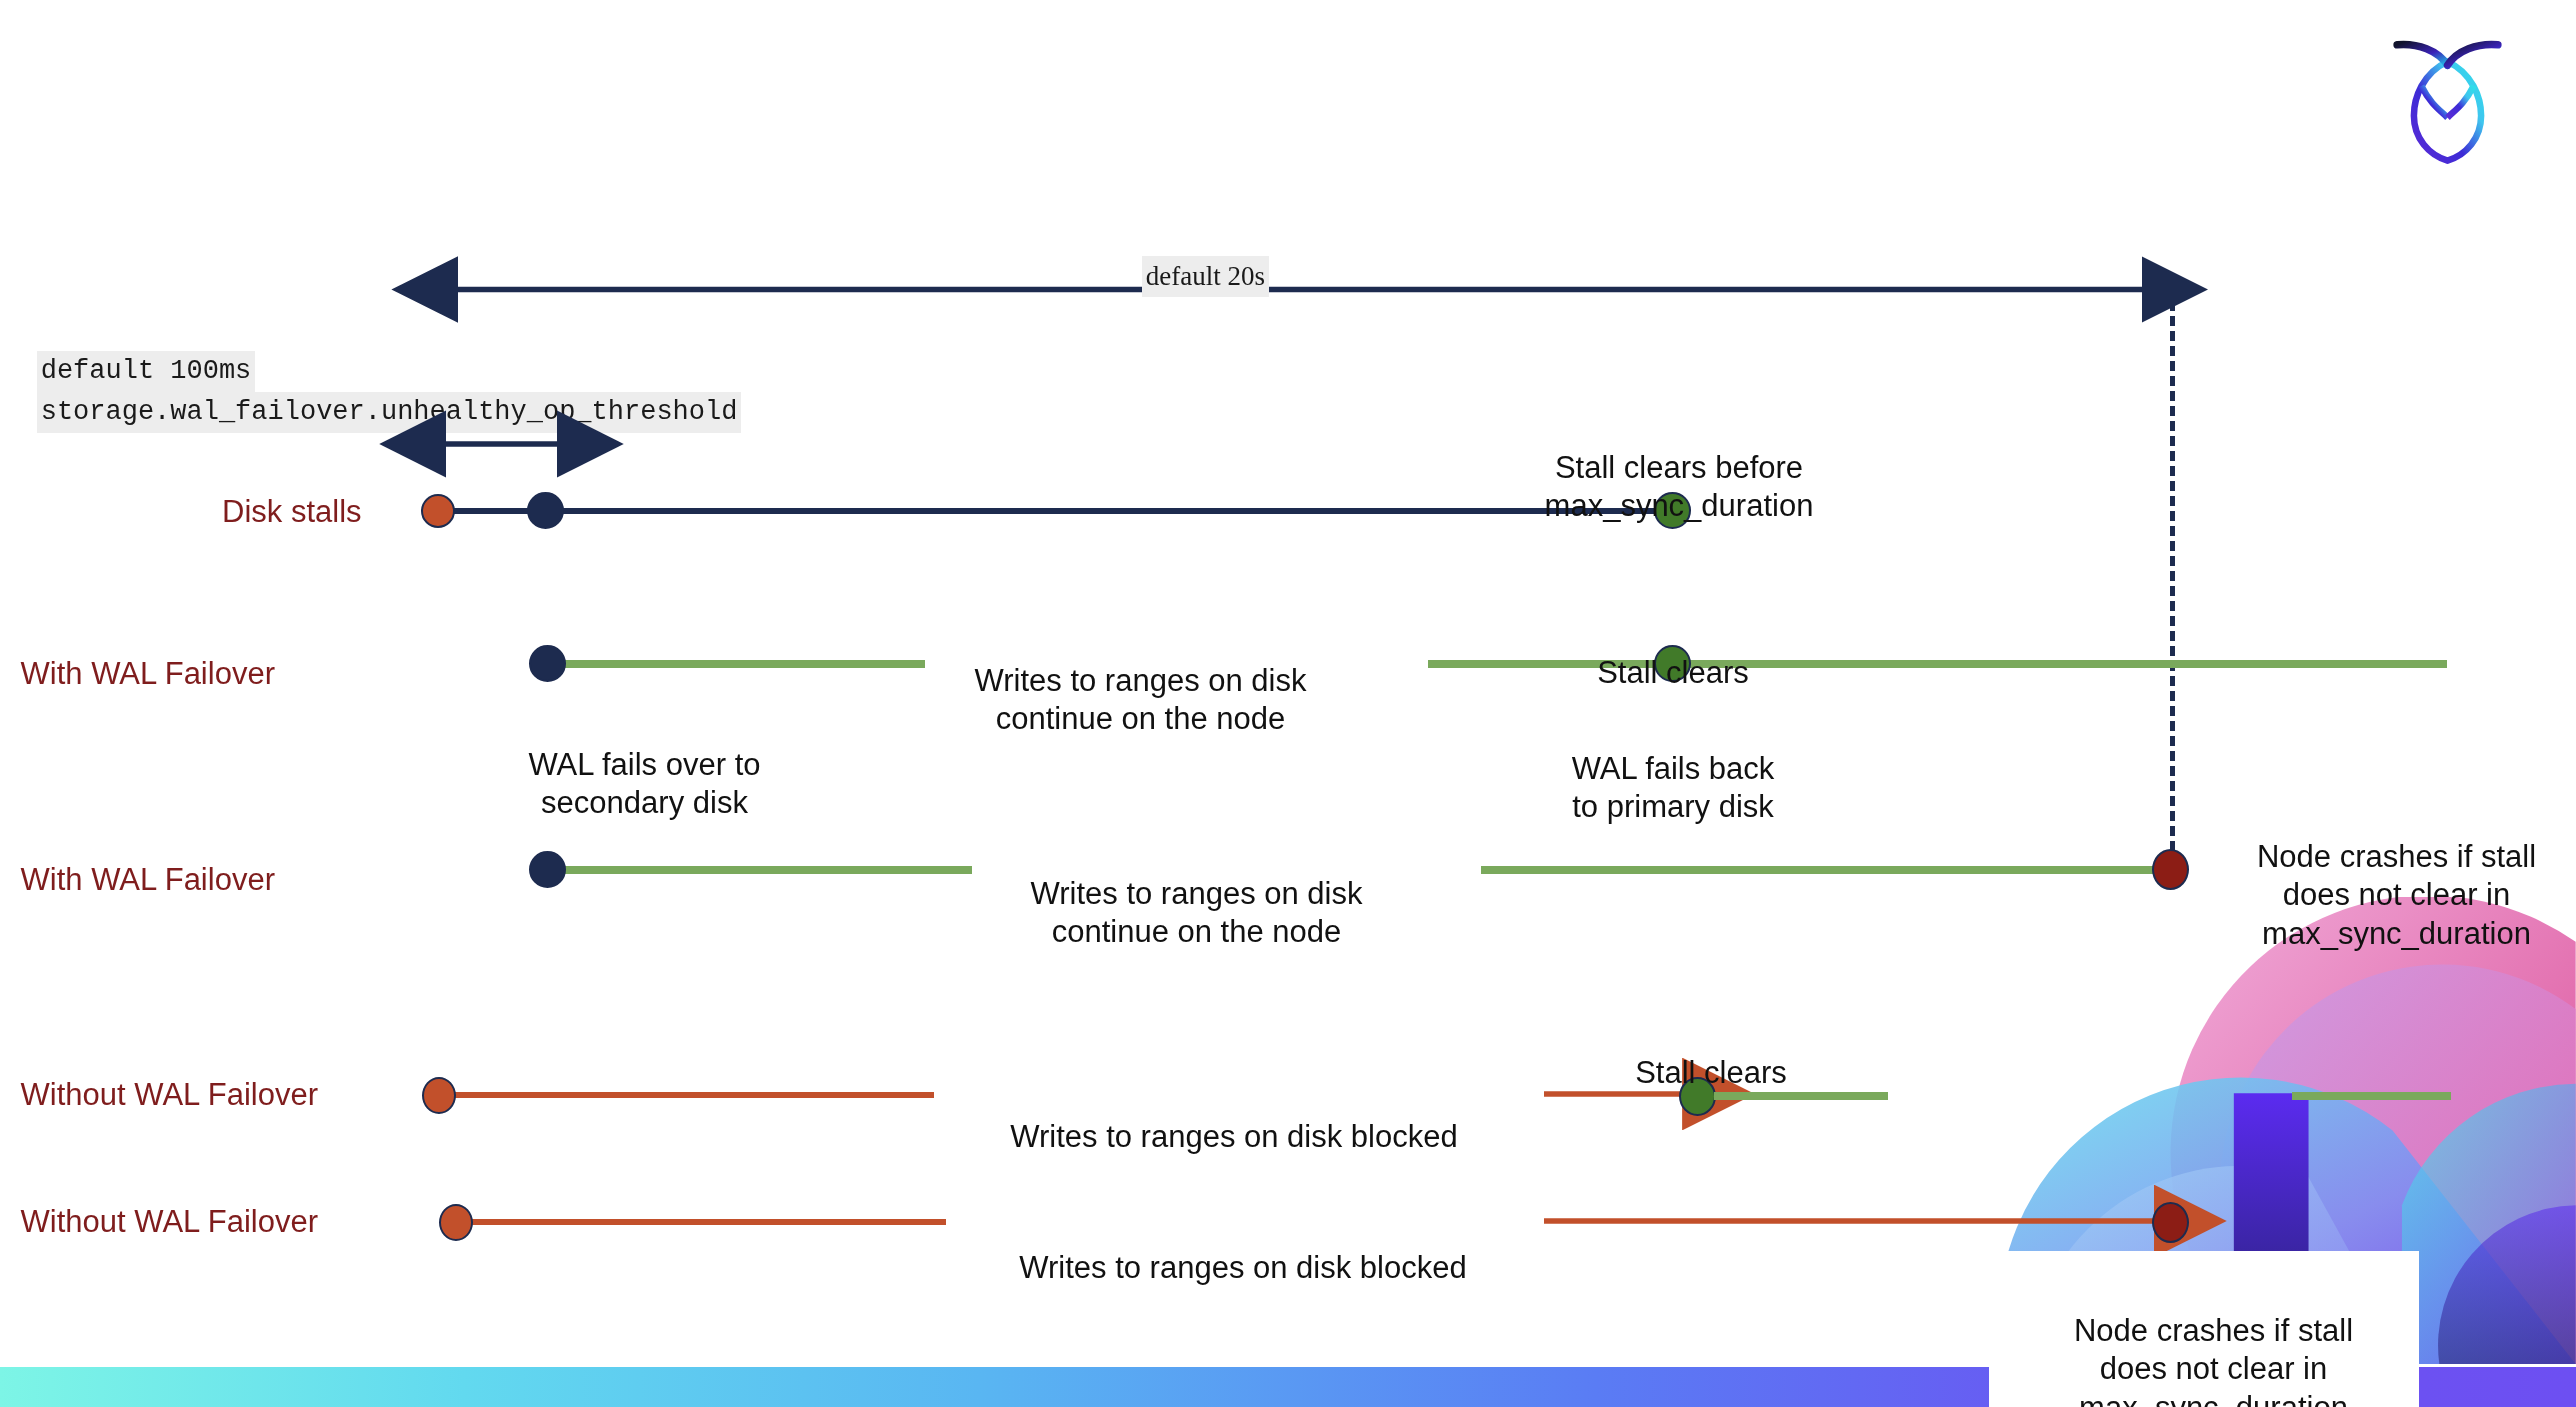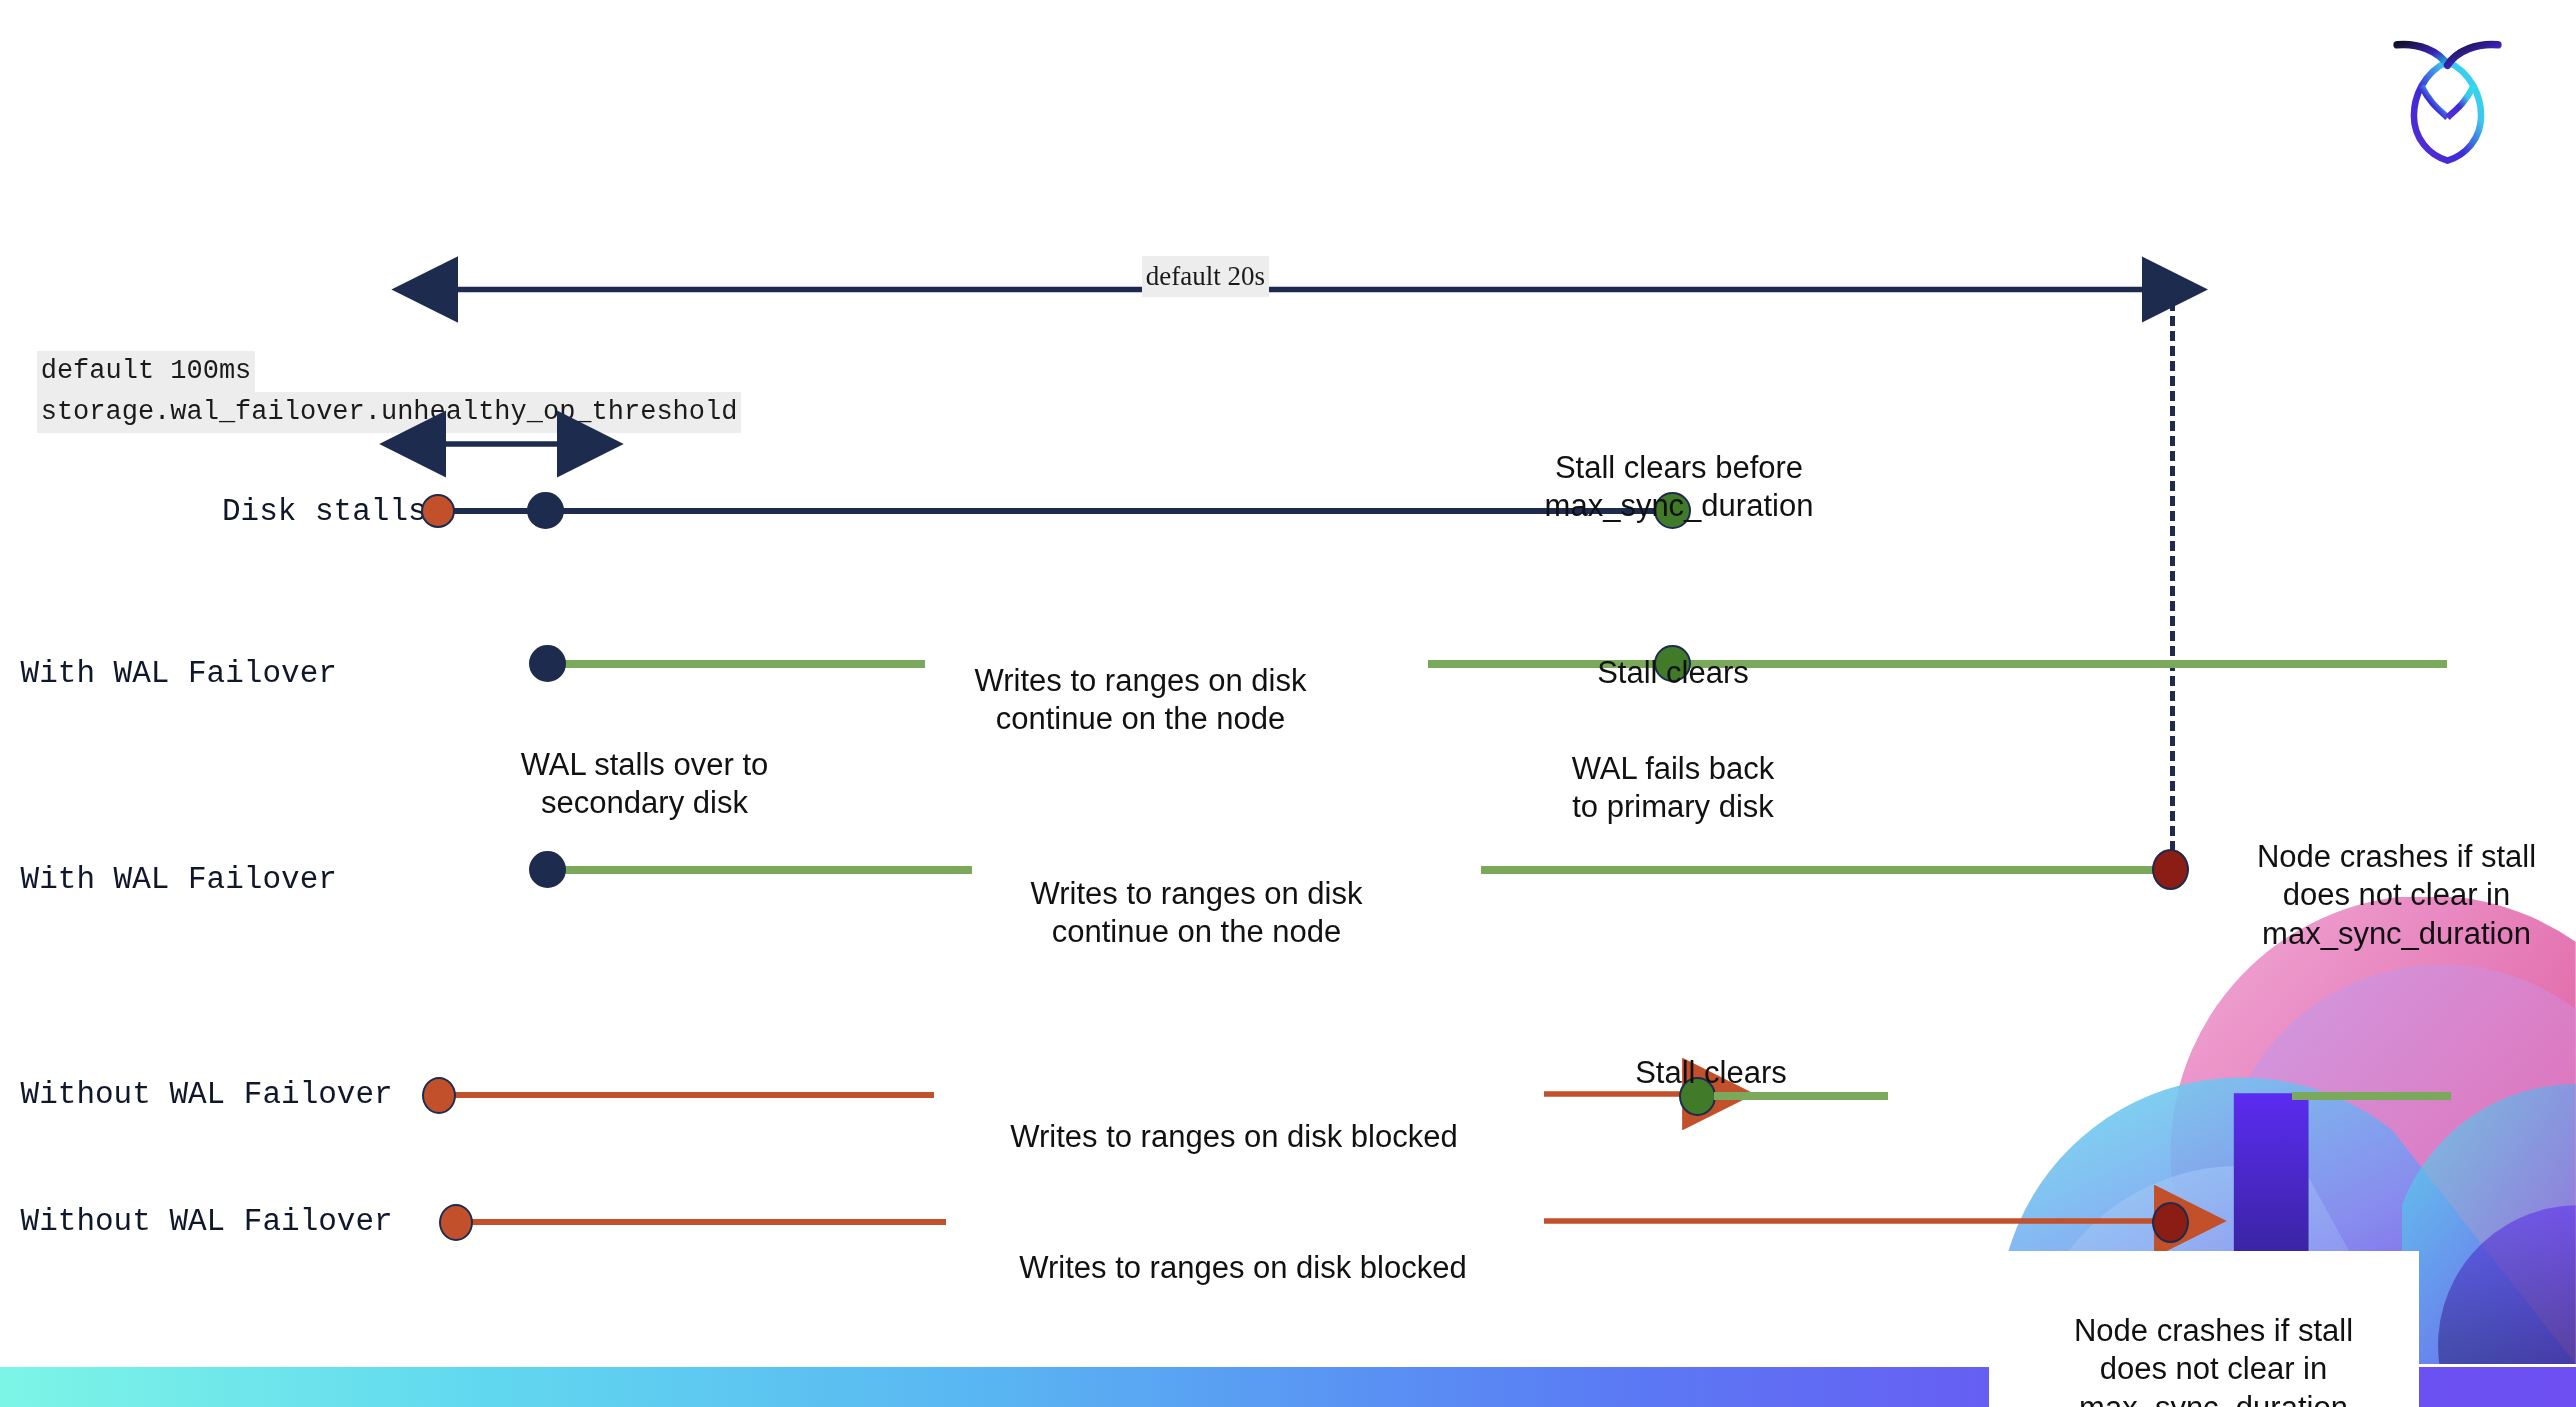--- a/index.html
+++ b/index.html
@@ -23,21 +23,21 @@
 
   
   #deco-art{position:absolute;left:2000px;top:897px;width:576px;height:467px;overflow:hidden;pointer-events:none;}
   #bottom-bar{position:absolute;left:0;bottom:0;width:2576px;height:41px;
     background:linear-gradient(90deg,#7df5e6 0%,#62d9ef 18%,#59b6f2 38%,#5a7cf4 62%,#6a55f2 82%,#6d4ff2 100%);}
 
   
   .txt{position:absolute;font-size:31px;line-height:1.24;color:#111111;white-space:pre-line;margin-top:45px;}
   .txt.c{text-align:center;}
   .txt.l{text-align:center;}
-  .row-label{position:absolute;font-size:31px;color:#0f172a;white-space:nowrap;font-family:Liberation Mono, monospace;}
+  .row-label{position:absolute;font-size:31px;color:#7f1d1d;white-space:nowrap;}
 
   
   .code{position:absolute;font-family:"Liberation Mono", monospace;
         font-size:27px;background:#ededed;color:#1a1a1a;line-height:1.5;
         padding:0 3.7px;white-space:nowrap;}
 
   
   .seg{position:absolute;height:6.5px;border-radius:0;}
   .seg.navy{background:#1d2b4f;height:5.6px;}
   .seg.green{background:#7aa95c;height:8.4px;}
@@ -159,21 +159,21 @@
 
   <div class="row-label" style="left:20.6px;top:656px;">With WAL Failover</div>
   <div class="seg green" style="left:551px;top:660px;width:374px;"></div>
   <div class="seg green" style="left:1428px;top:660px;width:1019px;"></div>
   <div class="dot navy" style="left:529px;top:645px;width:37px;height:37px;"></div>
   <div class="dot green" style="left:1654px;top:645px;width:37px;height:37px;"></div>
 
   <div class="txt c" style="left:935px;top:617px;width:411px;">Writes to ranges on disk
 continue on the node</div>
   <div class="txt c" style="left:1533px;top:609px;width:280px;">Stall clears</div>
-  <div class="txt c" style="left:467px;top:701px;width:355px;">WAL stalls over to
+  <div class="txt c" style="left:467px;top:701px;width:355px;">WAL fails over to
 secondary disk</div>
   <div class="txt c" style="left:1514px;top:705px;width:318px;">WAL fails  back
 to primary disk</div>
 
   <div class="row-label" style="left:20.6px;top:862px;">With WAL Failover</div>
   <div class="seg green" style="left:551px;top:866px;width:421px;"></div>
   <div class="seg green" style="left:1481px;top:866px;width:692px;"></div>
   <div class="dot navy" style="left:529px;top:851px;width:37px;height:37px;"></div>
   <div class="dot darkred" style="left:2152px;top:849px;width:37px;height:41px;"></div>
 

